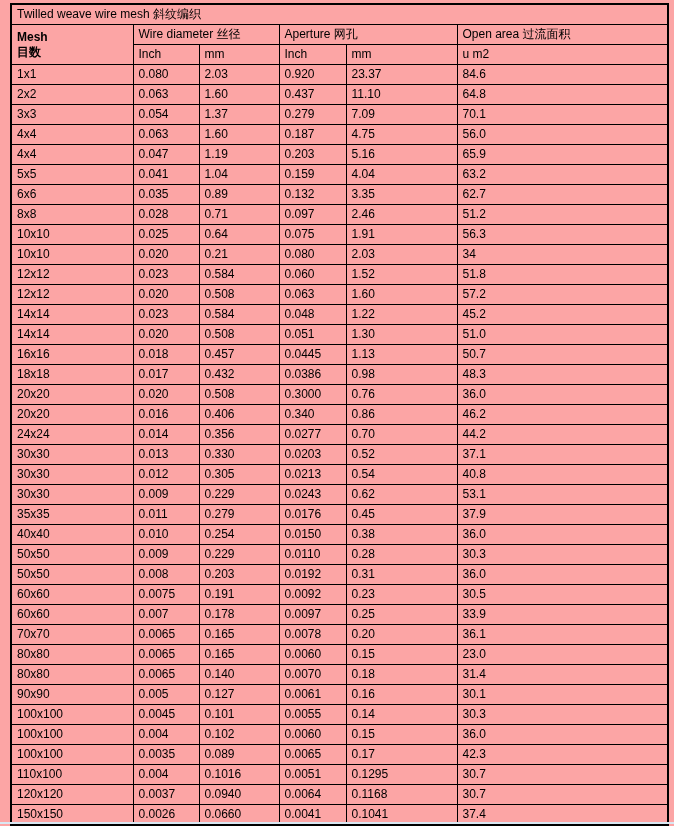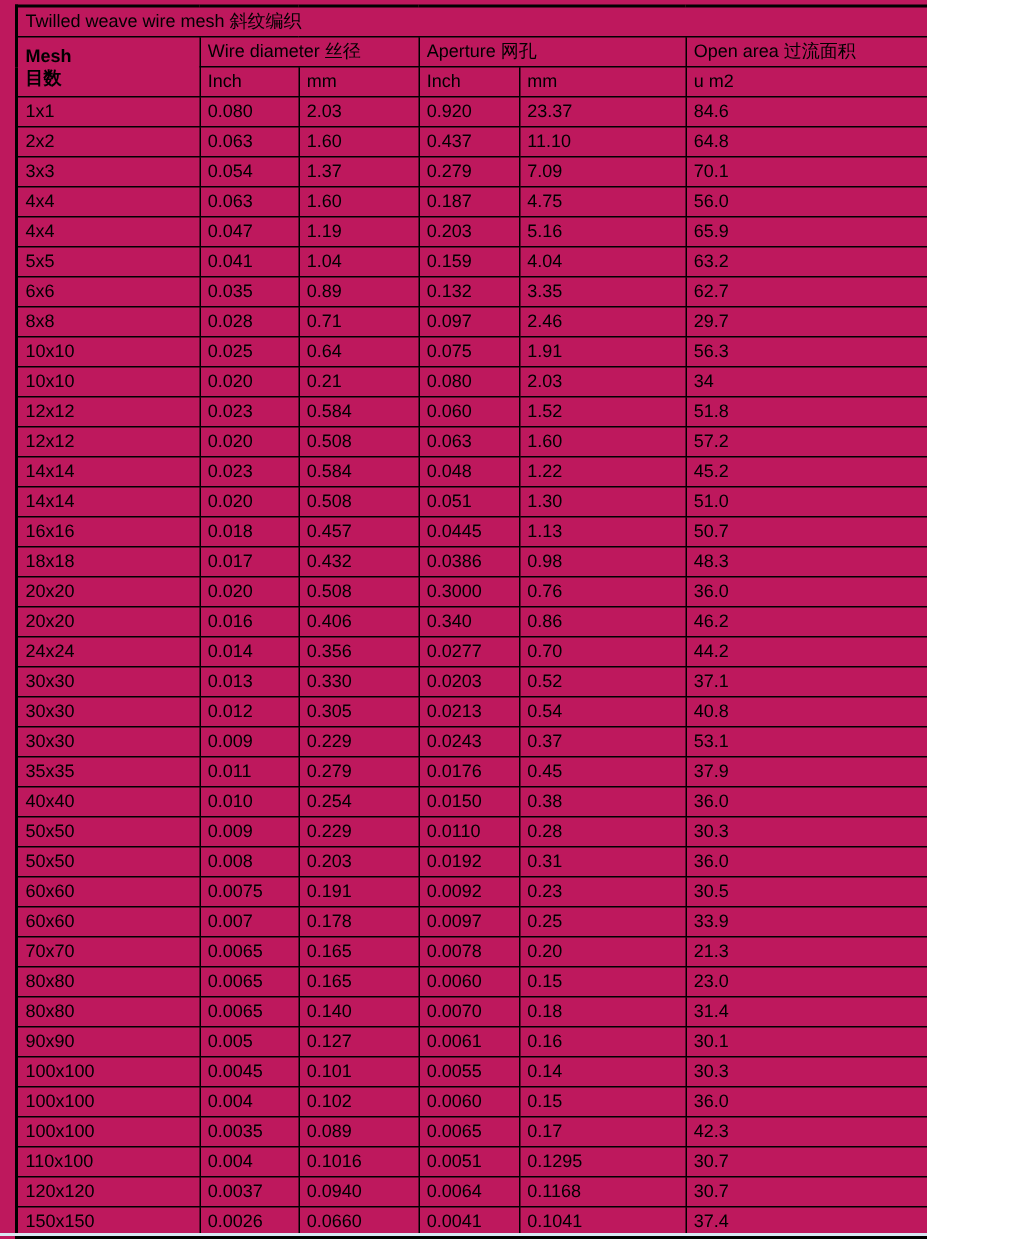--- a/index.html
+++ b/index.html
@@ -4,23 +4,23 @@
 <style>
   html, body {
     margin: 0;
     padding: 0;
     background: #ffffff;
     font-family: "Liberation Sans", sans-serif;
     color: #000000;
   }
   .page {
     position: relative;
-    width: 618px;
+    width: 674px;
     height: 826px;
-    background: #be185d;
+    background: #fca5a5;
     overflow: hidden;
   }
   table.mesh-table {
     position: absolute;
     left: 10px;
     top: 3px;
     width: 657px;
     border-collapse: collapse;
     table-layout: fixed;
     border: 2px solid #000000;
@@ -148,21 +148,21 @@
           <td>0.132</td>
           <td>3.35</td>
           <td>62.7</td>
         </tr>
         <tr>
           <td>8x8</td>
           <td>0.028</td>
           <td>0.71</td>
           <td>0.097</td>
           <td>2.46</td>
-          <td>29.7</td>
+          <td>51.2</td>
         </tr>
         <tr>
           <td>10x10</td>
           <td>0.025</td>
           <td>0.64</td>
           <td>0.075</td>
           <td>1.91</td>
           <td>56.3</td>
         </tr>
         <tr>
@@ -259,21 +259,21 @@
           <td>0.305</td>
           <td>0.0213</td>
           <td>0.54</td>
           <td>40.8</td>
         </tr>
         <tr>
           <td>30x30</td>
           <td>0.009</td>
           <td>0.229</td>
           <td>0.0243</td>
-          <td>0.37</td>
+          <td>0.62</td>
           <td>53.1</td>
         </tr>
         <tr>
           <td>35x35</td>
           <td>0.011</td>
           <td>0.279</td>
           <td>0.0176</td>
           <td>0.45</td>
           <td>37.9</td>
         </tr>
@@ -316,21 +316,21 @@
           <td>0.0097</td>
           <td>0.25</td>
           <td>33.9</td>
         </tr>
         <tr>
           <td>70x70</td>
           <td>0.0065</td>
           <td>0.165</td>
           <td>0.0078</td>
           <td>0.20</td>
-          <td>21.3</td>
+          <td>36.1</td>
         </tr>
         <tr>
           <td>80x80</td>
           <td>0.0065</td>
           <td>0.165</td>
           <td>0.0060</td>
           <td>0.15</td>
           <td>23.0</td>
         </tr>
         <tr>

